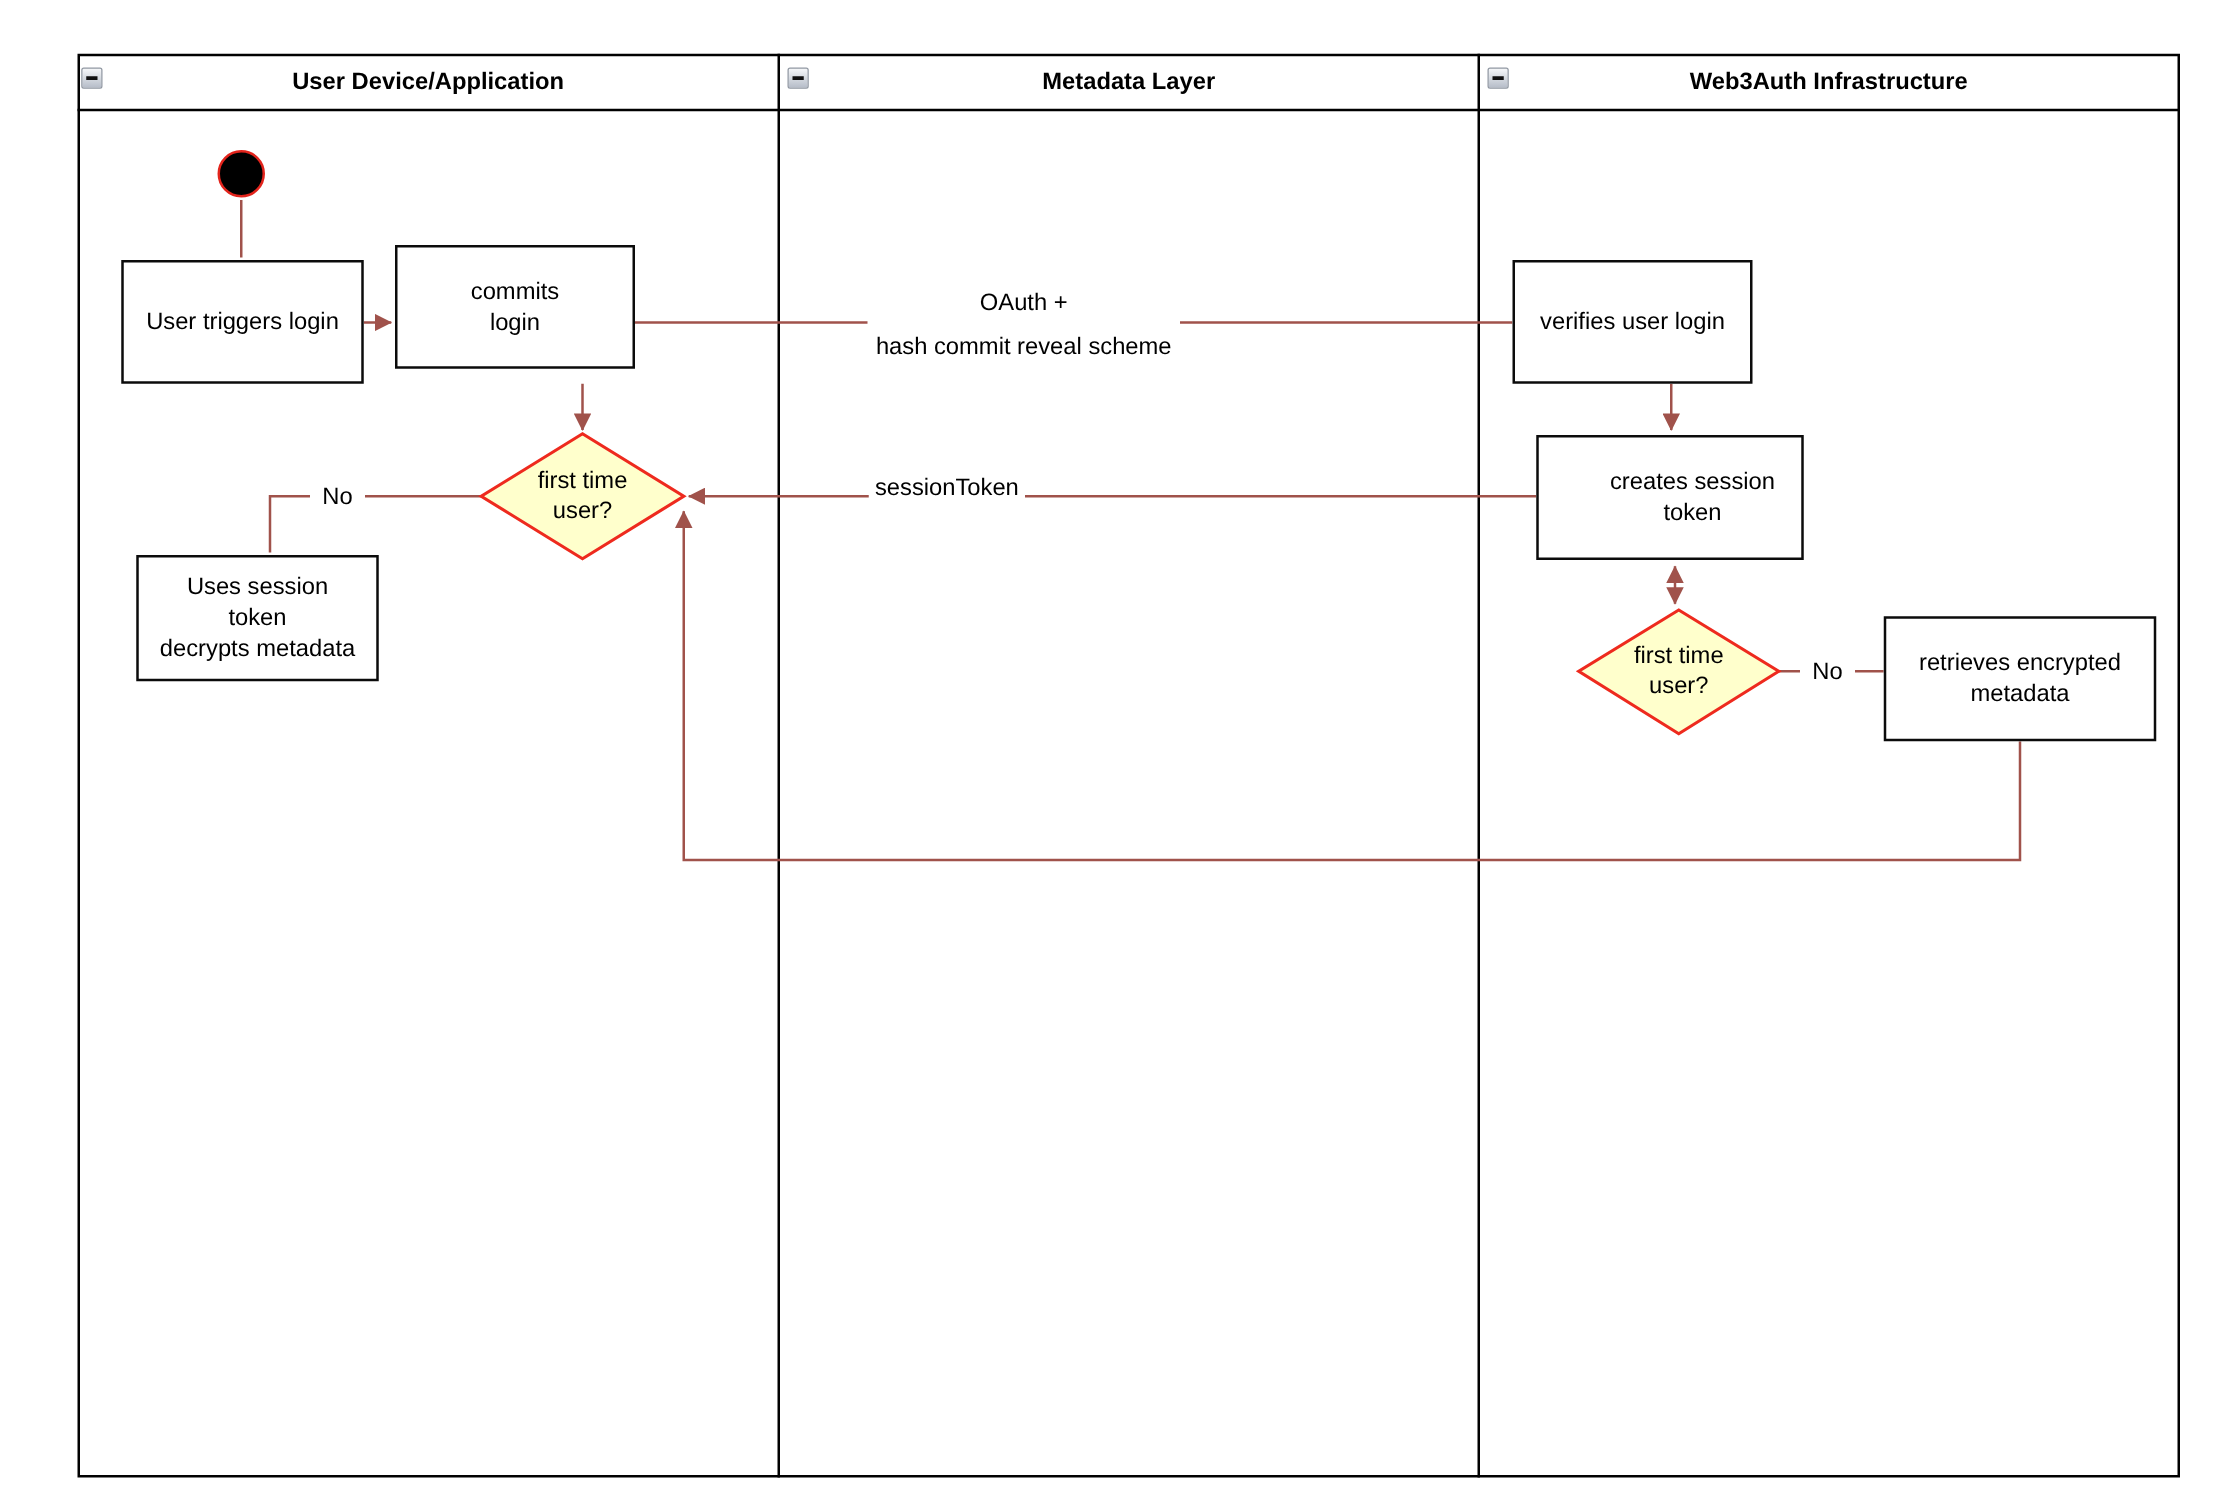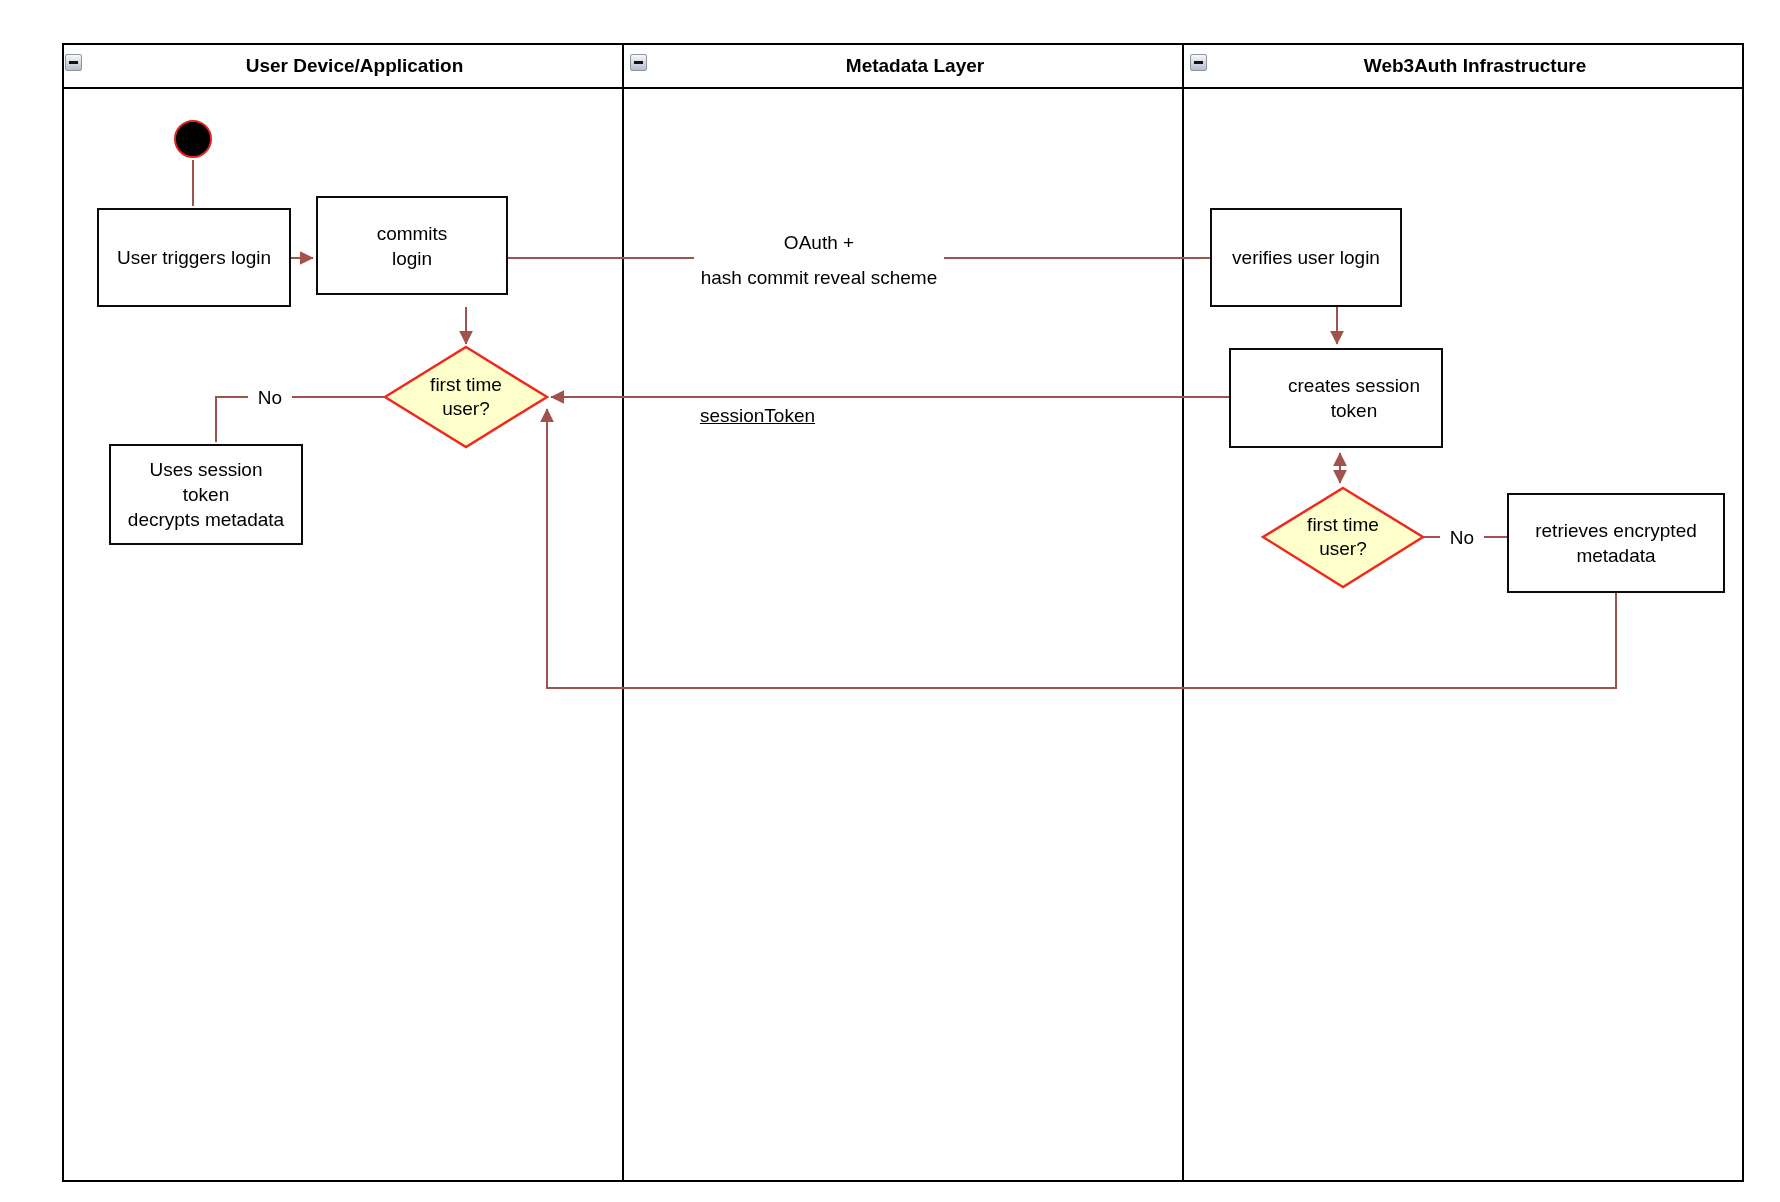--- a/index.html
+++ b/index.html
@@ -4,21 +4,21 @@
 <style>
   html,body{margin:0;padding:0;background:#fff;}
   body{width:1780px;height:1202px;position:relative;overflow:hidden;
        font-family:"Liberation Sans","DejaVu Sans",sans-serif;color:#000;}
   .abs{position:absolute;box-sizing:border-box;}
   
   .pool{left:62px;top:43px;width:1682px;height:1139px;border:2px solid #000;}
   .lane-sep{top:43px;width:2px;height:1139px;background:#000;}
   .header-line{left:62px;top:87px;width:1682px;height:2px;background:#000;}
   .lane-title{top:43px;height:46px;line-height:46px;text-align:center;
-              font-weight:bold;font-size:19px;margin-left:12px;}
+              font-weight:bold;font-size:19px;}
   .collapse-btn{width:17px;height:17px;top:54px;
       background:linear-gradient(180deg,#f6f7f9 0%,#d9dde3 45%,#b6bdc9 100%);
       border:1px solid #8f96a1;border-radius:2px;}
   .collapse-btn::after{content:"";position:absolute;left:3px;top:6px;width:9px;height:3px;background:#111;}
   
   .node{border:2px solid #0b0b0b;background:#fff;display:flex;align-items:center;
         justify-content:center;text-align:center;font-size:19px;line-height:25px;}
   .txt{white-space:pre-line;}
   
   .decision-label{display:flex;align-items:center;justify-content:center;
@@ -120,21 +120,21 @@
 </div>
 <div class="abs decision-label" style="left:1273px;top:502px;width:140px;height:70px;">
   <span class="txt">first time
 user?</span>
 </div>
 
 <div class="abs edge-label" style="left:694px;top:234px;width:250px;height:52px;">
   <span class="txt">OAuth +
 hash commit reveal scheme</span>
 </div>
-<div class="abs edge-label" style="left:695px;top:403px;width:125px;height:24px;text-decoration:underline;">
+<div class="abs edge-label" style="left:695px;top:378px;width:125px;height:24px;">
   <span class="txt">sessionToken</span>
 </div>
 <div class="abs edge-label" style="left:248px;top:386px;width:44px;height:22px;">
   <span class="txt">No</span>
 </div>
 <div class="abs edge-label" style="left:1440px;top:526px;width:44px;height:22px;">
   <span class="txt">No</span>
 </div>
 
 </body></html>

